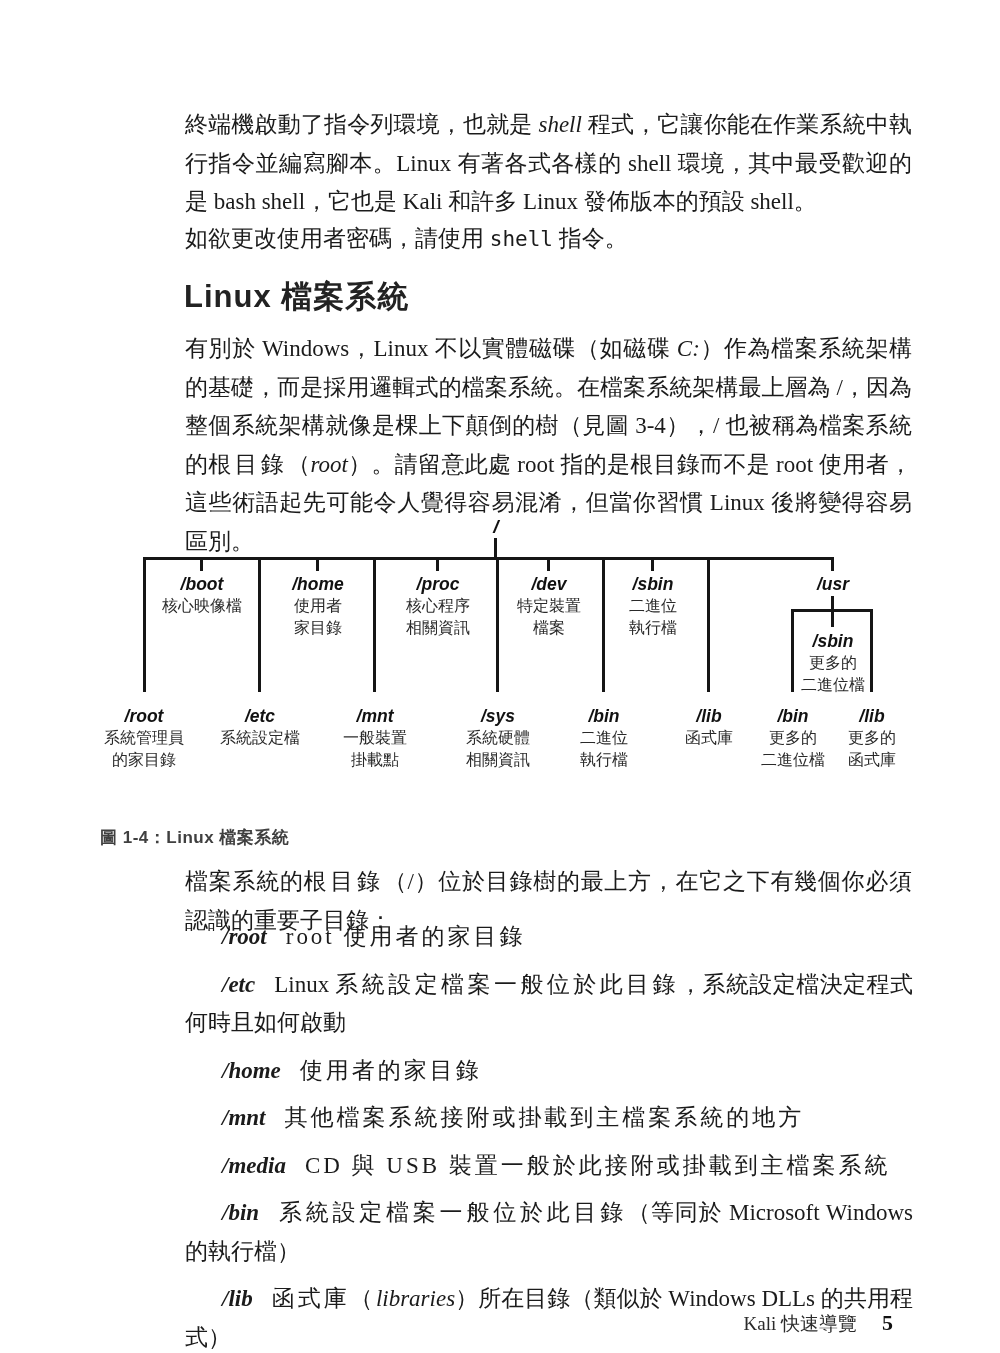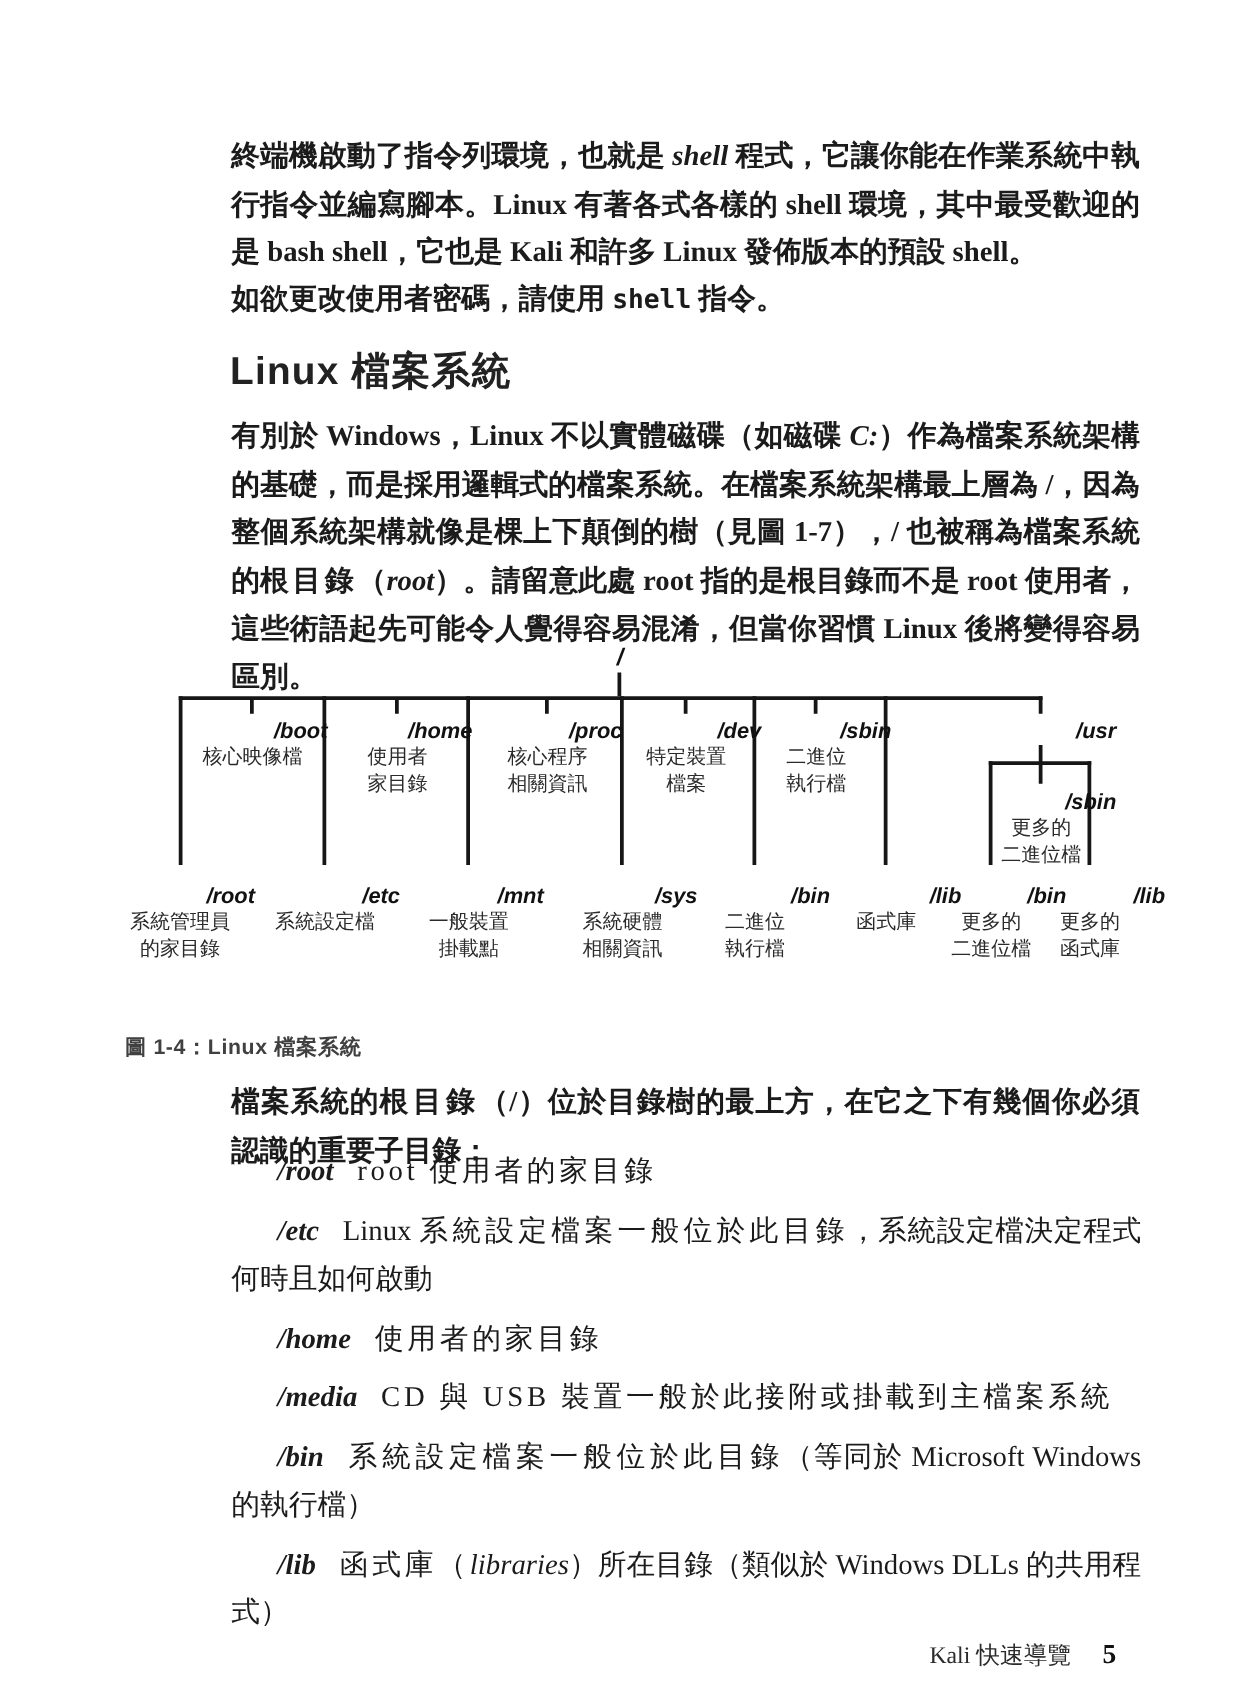--- a/index.html
+++ b/index.html
@@ -3,38 +3,38 @@
 <meta charset="utf-8">
 <style>
   html,body { margin:0; padding:0; background:#e8e8e8; }
   .page {
     position:relative; width:1000px; height:1353px; margin:0 auto;
     background:#ffffff; overflow:hidden;
     font-family:"Liberation Serif","DejaVu Serif",serif; color:#1b1b1b;
   }
   .body-text {
     position:absolute; left:185px; width:727px;
-    font-size:23px; line-height:38.5px; text-align:justify;font-weight:bold;
+    font-size:23px; line-height:38.5px; text-align:justify;
   }
   .it   { font-style:italic; }
   .em   { letter-spacing:0.13em;margin-top:14px; }
   .mono { font-family:"DejaVu Sans Mono","Liberation Mono",monospace; font-size:21px; }
   .h2 {
     position:absolute; left:184px; top:250px;
     font-family:"Liberation Sans","DejaVu Sans",sans-serif;
     font-size:31px; font-weight:bold; color:#222; letter-spacing:1px;text-align:center;
   }
   
   .fig {
     position:absolute; left:100px; top:520px; width:800px; height:262px;
     font-family:"Liberation Sans","DejaVu Sans",sans-serif; color:#222;
   }
   .tl { position:absolute; background:#161616; }
   .tnode { position:absolute; width:120px; text-align:center; }
-  .tname { display:block; font-size:17.5px; font-weight:bold; font-style:italic; line-height:22px; color:#111;text-align:right; }
+  .tname { display:block; font-size:17.5px; font-weight:bold; font-style:italic; line-height:22px; color:#111; }
   .tdesc { display:block; font-size:16px; line-height:22px; color:#2a2a2a; }
   .troot { position:absolute; left:370px; top:-4px; width:52px; text-align:center;
            font-size:19px; font-weight:bold; font-style:italic; line-height:22px; color:#111; }
   .caption {
     position:absolute; left:100px; top:826px;
     font-family:"Liberation Sans","DejaVu Sans",sans-serif;
     font-size:17px; font-weight:600; color:#404040; letter-spacing:0.5px;
   }
   
   .dirlist { position:absolute; left:185px; top:918px; width:728px;
@@ -53,21 +53,21 @@
 <body>
 
 <div class="page">
 
   <p class="body-text" style="top:83px;"><span>終端機啟動了指令列環境，也就是 </span><span class="it">shell</span><span> 程式，它讓你能在作業系統中執行指令並編寫腳本。Linux 有著各式各樣的 shell 環境，其中最受歡迎的是 bash shell，它也是 Kali 和許多 Linux 發佈版本的預設 shell。</span></p>
 
   <p class="body-text" style="top:197px;"><span>如欲更改使用者密碼，請使用 </span><span class="mono">shell</span><span> 指令。</span></p>
 
   <h2 class="h2">Linux 檔案系統</h2>
 
-  <p class="body-text" style="top:307px;"><span>有別於 Windows，Linux 不以實體磁碟（如磁碟 </span><span class="it">C:</span><span>）作為檔案系統架構的基礎，而是採用邏輯式的檔案系統。在檔案系統架構最上層為 /，因為整個系統架構就像是棵上下顛倒的樹（見圖 1-7），/ 也被稱為檔案系統的</span><span class="em">根目錄</span><span>（</span><span class="it">root</span><span>）。請留意此處 root 指的是根目錄而不是 root 使用者，這些術語起先可能令人覺得容易混淆，但當你習慣 Linux 後將變得容易區別。</span></p>
+  <p class="body-text" style="top:307px;"><span>有別於 Windows，Linux 不以實體磁碟（如磁碟 </span><span class="it">C:</span><span>）作為檔案系統架構的基礎，而是採用邏輯式的檔案系統。在檔案系統架構最上層為 /，因為整個系統架構就像是棵上下顛倒的樹（見圖 3-4），/ 也被稱為檔案系統的</span><span class="em">根目錄</span><span>（</span><span class="it">root</span><span>）。請留意此處 root 指的是根目錄而不是 root 使用者，這些術語起先可能令人覺得容易混淆，但當你習慣 Linux 後將變得容易區別。</span></p>
 
   <div class="fig">
 
     <span class="troot">/</span>
 
     <div class="tl" style="left:394px; top:18px;  width:3px;   height:19px;"></div>
     <div class="tl" style="left:43px;  top:37px;  width:691px; height:3px;"></div>
     <div class="tl" style="left:100px; top:40px;  width:3px;   height:11px;"></div>
     <div class="tl" style="left:216px; top:40px;  width:3px;   height:11px;"></div>
     <div class="tl" style="left:336px; top:40px;  width:3px;   height:11px;"></div>
@@ -160,20 +160,21 @@
   </div>
 
   <div class="caption">圖 1-4：Linux 檔案系統</div>
 
   <p class="body-text" style="top:840px;"><span>檔案系統的</span><span class="em">根目錄</span><span>（/）位於目錄樹的最上方，在它之下有幾個你必須認識的重要子目錄：</span></p>
 
   <div class="dirlist">
     <p class="dli"><span class="term">/root</span><span class="em">root 使用者的家目錄</span></p>
     <p class="dli"><span class="term">/etc</span><span>Linux </span><span class="em">系統設定檔案一般位於此目錄</span><span>，系統設定檔決定程式何時且如何啟動</span></p>
     <p class="dli"><span class="term">/home</span><span class="em">使用者的家目錄</span></p>
+    <p class="dli"><span class="term">/mnt</span><span class="em">其他檔案系統接附或掛載到主檔案系統的地方</span></p>
     <p class="dli"><span class="term">/media</span><span class="em">CD 與 USB 裝置一般於此接附或掛載到主檔案系統</span></p>
     <p class="dli"><span class="term">/bin</span><span class="em">系統設定檔案一般位於此目錄</span><span>（等同於 Microsoft Windows 的執行檔）</span></p>
     <p class="dli"><span class="term">/lib</span><span class="em">函式庫（</span><span class="it">libraries</span><span>）所在目錄（類似於 Windows DLLs 的共用程式）</span></p>
   </div>
 
   <div class="footer">
     <span>Kali 快速導覽</span><span class="pnum">5</span>
   </div>
 
 </div>

